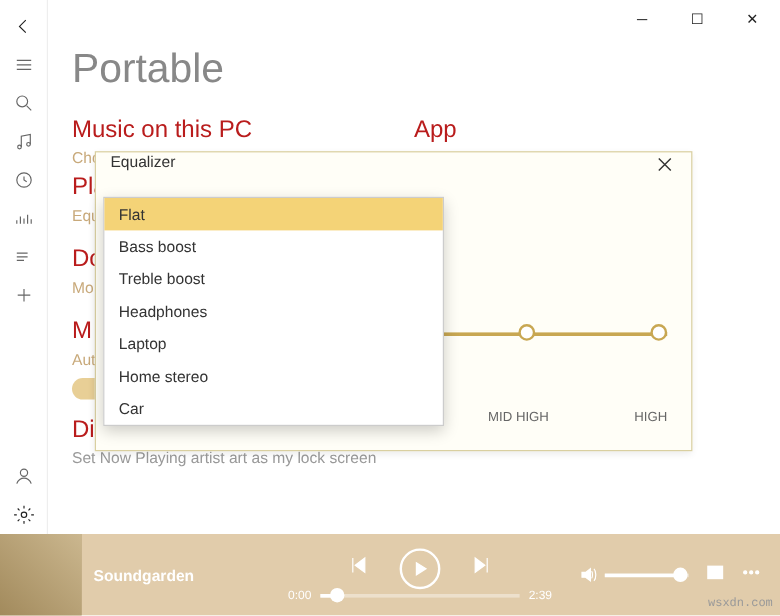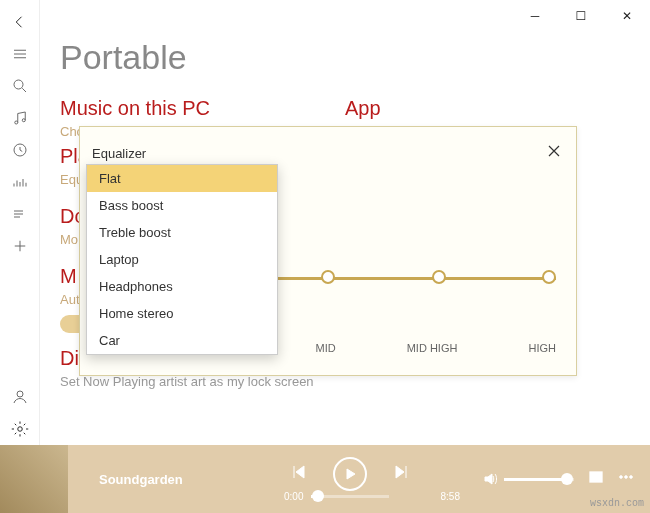--- a/index.html
+++ b/index.html
@@ -21,46 +21,46 @@
   .main { position: absolute; left: 40px; top: 32px; right: 0; bottom: 68px; padding: 6px 20px 0 20px; overflow: hidden; }
   .page-title { font-size: 34px; font-weight: 300; color: #888; margin-bottom: 14px; }
   .row { display: flex; }
   .col { flex: 1; }
   .section-h { font-size: 20px; font-weight: 300; color: #b91c1c; margin-top: 6px; }
   .section-sub { font-size: 13px; color: #c8a97a; margin-top: 4px; }
   .toggle-pill { width: 42px; height: 18px; border-radius: 10px; background: #e8cf96; margin-top: 8px; }
 
   
   .eq-modal { position: absolute; left: 79px; top: 126px; width: 498px; height: 250px; background: #fffef7; border: 1px solid #d9cfa0; box-shadow: 0 2px 6px rgba(0,0,0,0.08); }
-  .eq-titlebar { display: flex; justify-content: space-between; align-items: flex-end; height: 34px; padding: 0 12px; font-size: 13px; color: #333; }
+  .eq-titlebar { display: flex; justify-content: space-between; align-items: flex-start; height: 34px; padding: 0 12px; font-size: 13px; color: #333; }
   .eq-close { width: 20px; height: 20px; display: flex; align-items: center; justify-content: center; }
   .slider-row { position: absolute; left: 20px; right: 20px; top: 140px; height: 20px; display:flex; align-items:center; }
   .slider-track { position:absolute; left:0; right:0; top:50%; height:3px; background:#c8a752; }
   .slider-knob { width:14px; height:14px; background:#fff; border:2px solid #c8a752; border-radius:50%; position:relative; z-index:1; }
   .band-labels { position:absolute; left:20px; right:20px; top:215px; display:flex; justify-content:space-between; font-size:11px; color:#666; }
 
   
-  .dropdown { position: absolute; left: 86px; top: 164px; width: 192px; background: #fff; border: 1px solid #ccc; box-shadow: 0 4px 12px rgba(0,0,0,0.2); z-index: 10; }
+  .dropdown { position: absolute; left: 86px; top: 164px; width: 284px; background: #fff; border: 1px solid #ccc; box-shadow: 0 4px 12px rgba(0,0,0,0.2); z-index: 10; }
   .dropdown .opt { padding: 6px 12px; font-size: 13px; color: #333; }
   .dropdown .opt.sel { background: #f4d377; }
 
   
   .player { position: absolute; left: 0; right: 0; bottom: 0; height: 68px; background: #e1ccab; display: flex; align-items: center; color: #fff; }
   .player .art { width: 68px; height: 68px; background: #b9a27a; background-image: linear-gradient(45deg,#a28a5c,#cbb78f); }
   .player .meta { margin-left: 10px; min-width: 140px; }
   .player .meta .trk { font-size: 14px; }
-  .player .meta .artst { font-size: 13px; font-weight: 600; margin-left: 21px; }
+  .player .meta .artst { font-size: 13px; font-weight: 600; }
   .player .controls { flex: 1; display: flex; flex-direction: column; align-items: center; justify-content: center; }
   .player .ctrl-row { display:flex; align-items:center; gap:26px; }
   .player .ctrl-row .playbtn { width:34px; height:34px; border:2px solid #fff; border-radius:50%; display:flex; align-items:center; justify-content:center;}
   .player .prog { display:flex; align-items:center; gap:8px; width:220px; }
   .player .prog .bar { flex:1; position:relative; height:3px; background:rgba(255,255,255,0.4); }
   .player .prog .bar .fill { position:absolute; left:0; top:0; bottom:0; width:8%; background:#fff; }
   .player .prog .bar .kn { position:absolute; left:8%; top:50%; transform:translate(-50%,-50%); width:12px; height:12px; background:#fff; border-radius:50%; }
-  .player .time { font-size:10px; color:#fff;margin-left:44px; }
+  .player .time { font-size:10px; color:#fff; }
   .player .right { display:flex; align-items:center; gap:14px; padding-right:16px; }
   .player .vol { display:flex; align-items:center; gap:6px; }
   .player .vol .vbar { width:70px; height:3px; background:rgba(255,255,255,0.4); position:relative; }
   .player .vol .vbar .vfill { position:absolute; left:0; top:0; bottom:0; width:90%; background:#fff; }
   .player .vol .vbar .vkn { position:absolute; left:90%; top:50%; transform:translate(-50%,-50%); width:12px; height:12px; background:#fff; border-radius:50%; }
   .player svg { stroke:#fff; fill:#fff; }
 
   .watermark { position:absolute; right:6px; bottom:4px; font-size:10px; color:#999;font-family:Liberation Mono, monospace; }
 </style>
 </head>
@@ -189,22 +189,22 @@
     <span>MID</span>
     <span>MID HIGH</span>
     <span>HIGH</span>
   </div>
 </div>
 
 <div class="dropdown">
   <div class="opt sel">Flat</div>
   <div class="opt">Bass boost</div>
   <div class="opt">Treble boost</div>
+  <div class="opt">Headphones</div>
   <div class="opt">Laptop</div>
-  <div class="opt">Headphones</div>
   <div class="opt">Home stereo</div>
   <div class="opt">Car</div>
 </div>
 
 <div class="player">
   <div class="art"></div>
   <div class="meta">
     <div class="artst">Soundgarden</div>
   </div>
   <div class="controls">
@@ -220,21 +220,21 @@
       <div><svg width="16" height="16" viewBox="0 0 16 16">
             <path d="M13 2v12M3 2l8 6-8 6z"></path>
           </svg></div>
     </div>
     <div class="prog">
       <span class="time">0:00</span>
       <div class="bar">
           <div class="fill"></div>
           <div class="kn"></div>
         </div>
-      <span class="time">8:58</span>
+      <span class="time">2:39</span>
     </div>
   </div>
   <div class="right">
     <div class="vol">
       <svg width="16" height="16" viewBox="0 0 16 16">
           <path d="M3 6v4h3l4 3V3L6 6z" fill="#fff"></path>
           <path d="M11 5c1 1 1 5 0 6M13 3c2 2 2 8 0 10" fill="none" stroke="#fff"></path>
         </svg>
       <div class="vbar">
           <div class="vfill"></div>

